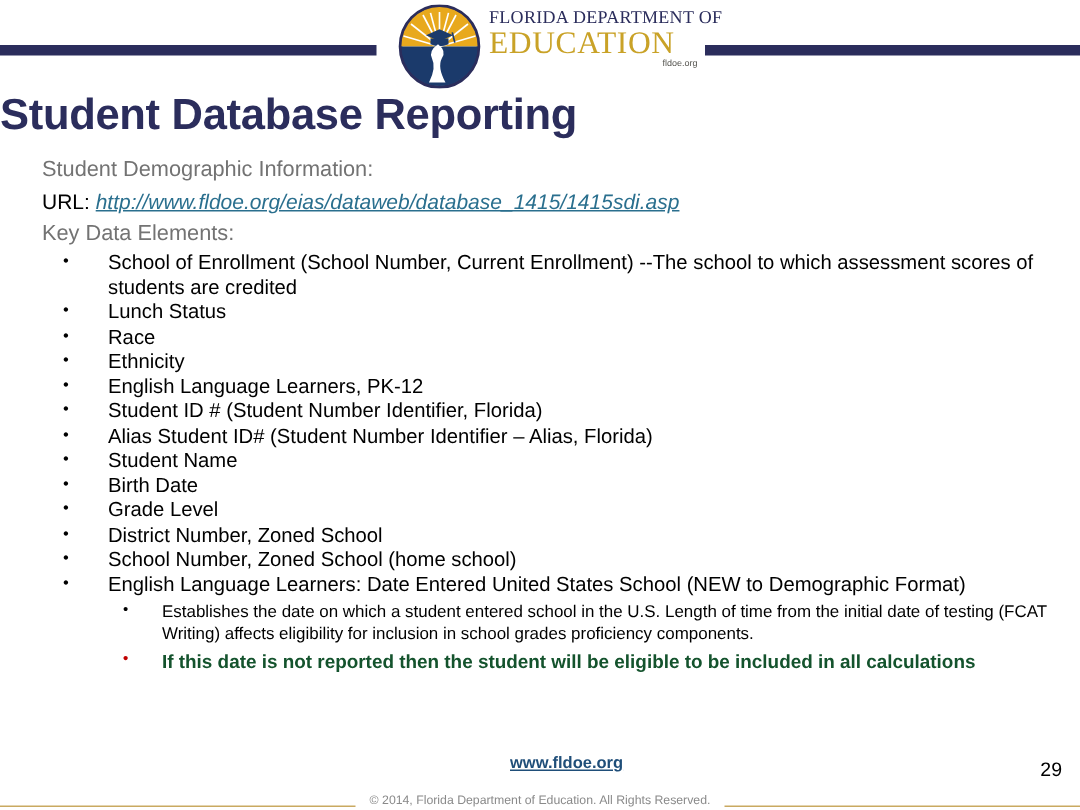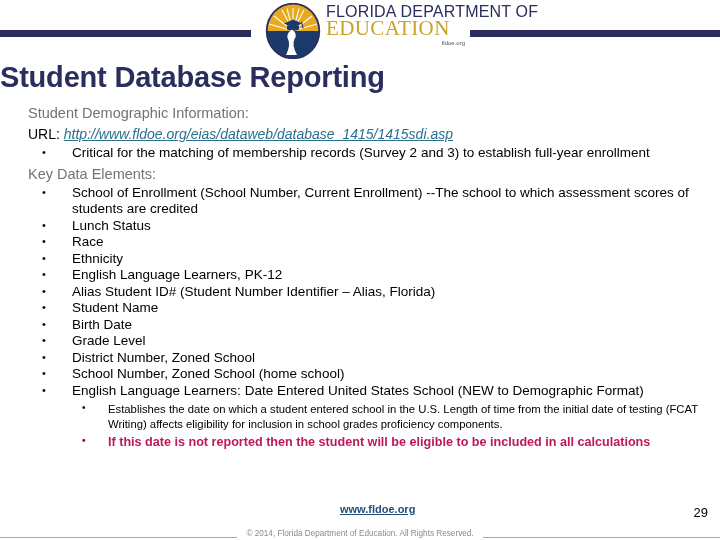--- a/index.html
+++ b/index.html
@@ -45,22 +45,22 @@
     width: 58px;
     height: 56px;
   }
   .logo-type {
     position: absolute;
     left: 62px;
     top: 3px;
     width: 142px;
   }
   .logo-line1 {
-    font-family: Liberation Sans, sans-serif;
-    font-size: 16px;
+    font-family: Liberation Serif, serif;
+    font-size: 12px;
     letter-spacing: 0.2px;
     color: #2b2d5c;
     line-height: 11px;
     white-space: nowrap;
   }
   .logo-line2 {
     font-family: "Liberation Serif", serif;
     font-size: 21px;
     letter-spacing: 0.4px;
     color: #c9a227;
@@ -150,21 +150,21 @@
   }
   .b2::before {
     content: "\2022";
     position: absolute;
     left: 54px;
     top: -1px;
     font-size: 10px;
     color: #000;
   }
   .b2.red {
-    color: #be185d;
+    color: #14532d;
     font-weight: bold;
     font-size: 12.6px;
     line-height: 16px;
   }
   .b2.red::before { color: #c00000; }
 
   
   .fldoe-link {
     position: absolute;
     left: 340px;
@@ -242,30 +242,30 @@
 </div>
 
 <div class="slide-title">Student Database Reporting</div>
 
 <div class="body-area">
 
   <div class="heading-line">Student Demographic Information:</div>
 
   <div class="url-line"><span>URL:</span>&nbsp;<a class="url-link" href="#">http://www.fldoe.org/eias/dataweb/database_1415/1415sdi.asp</a></div>
 
-  <div class="b1"><span>Critical for the matching of membership records (Survey 2 and 3) to establish full-year enrollment</span></div>
 
   <div class="heading-line" style="margin-top:3px;">Key Data Elements:</div>
 
   <div>
     <div class="b1"><span class="lead">School of Enrollment</span><span> (School Number, Current Enrollment) --The school to which assessment scores of students are credited</span></div>
     <div class="b1"><span>Lunch Status</span></div>
     <div class="b1"><span>Race</span></div>
     <div class="b1"><span>Ethnicity</span></div>
     <div class="b1"><span>English Language Learners, PK-12</span></div>
+    <div class="b1"><span>Student ID # (Student Number Identifier, Florida)</span></div>
     <div class="b1"><span>Alias Student ID# (Student Number Identifier – Alias, Florida)</span></div>
     <div class="b1"><span>Student Name</span></div>
     <div class="b1"><span>Birth Date</span></div>
     <div class="b1"><span>Grade Level</span></div>
     <div class="b1"><span>District Number, Zoned School</span></div>
     <div class="b1"><span>School Number, Zoned School (home school)</span></div>
     <div class="b1"><span>English Language Learners: Date Entered United States School (NEW to Demographic Format)</span></div>
   </div>
 
   <div class="spacer-2"></div>

